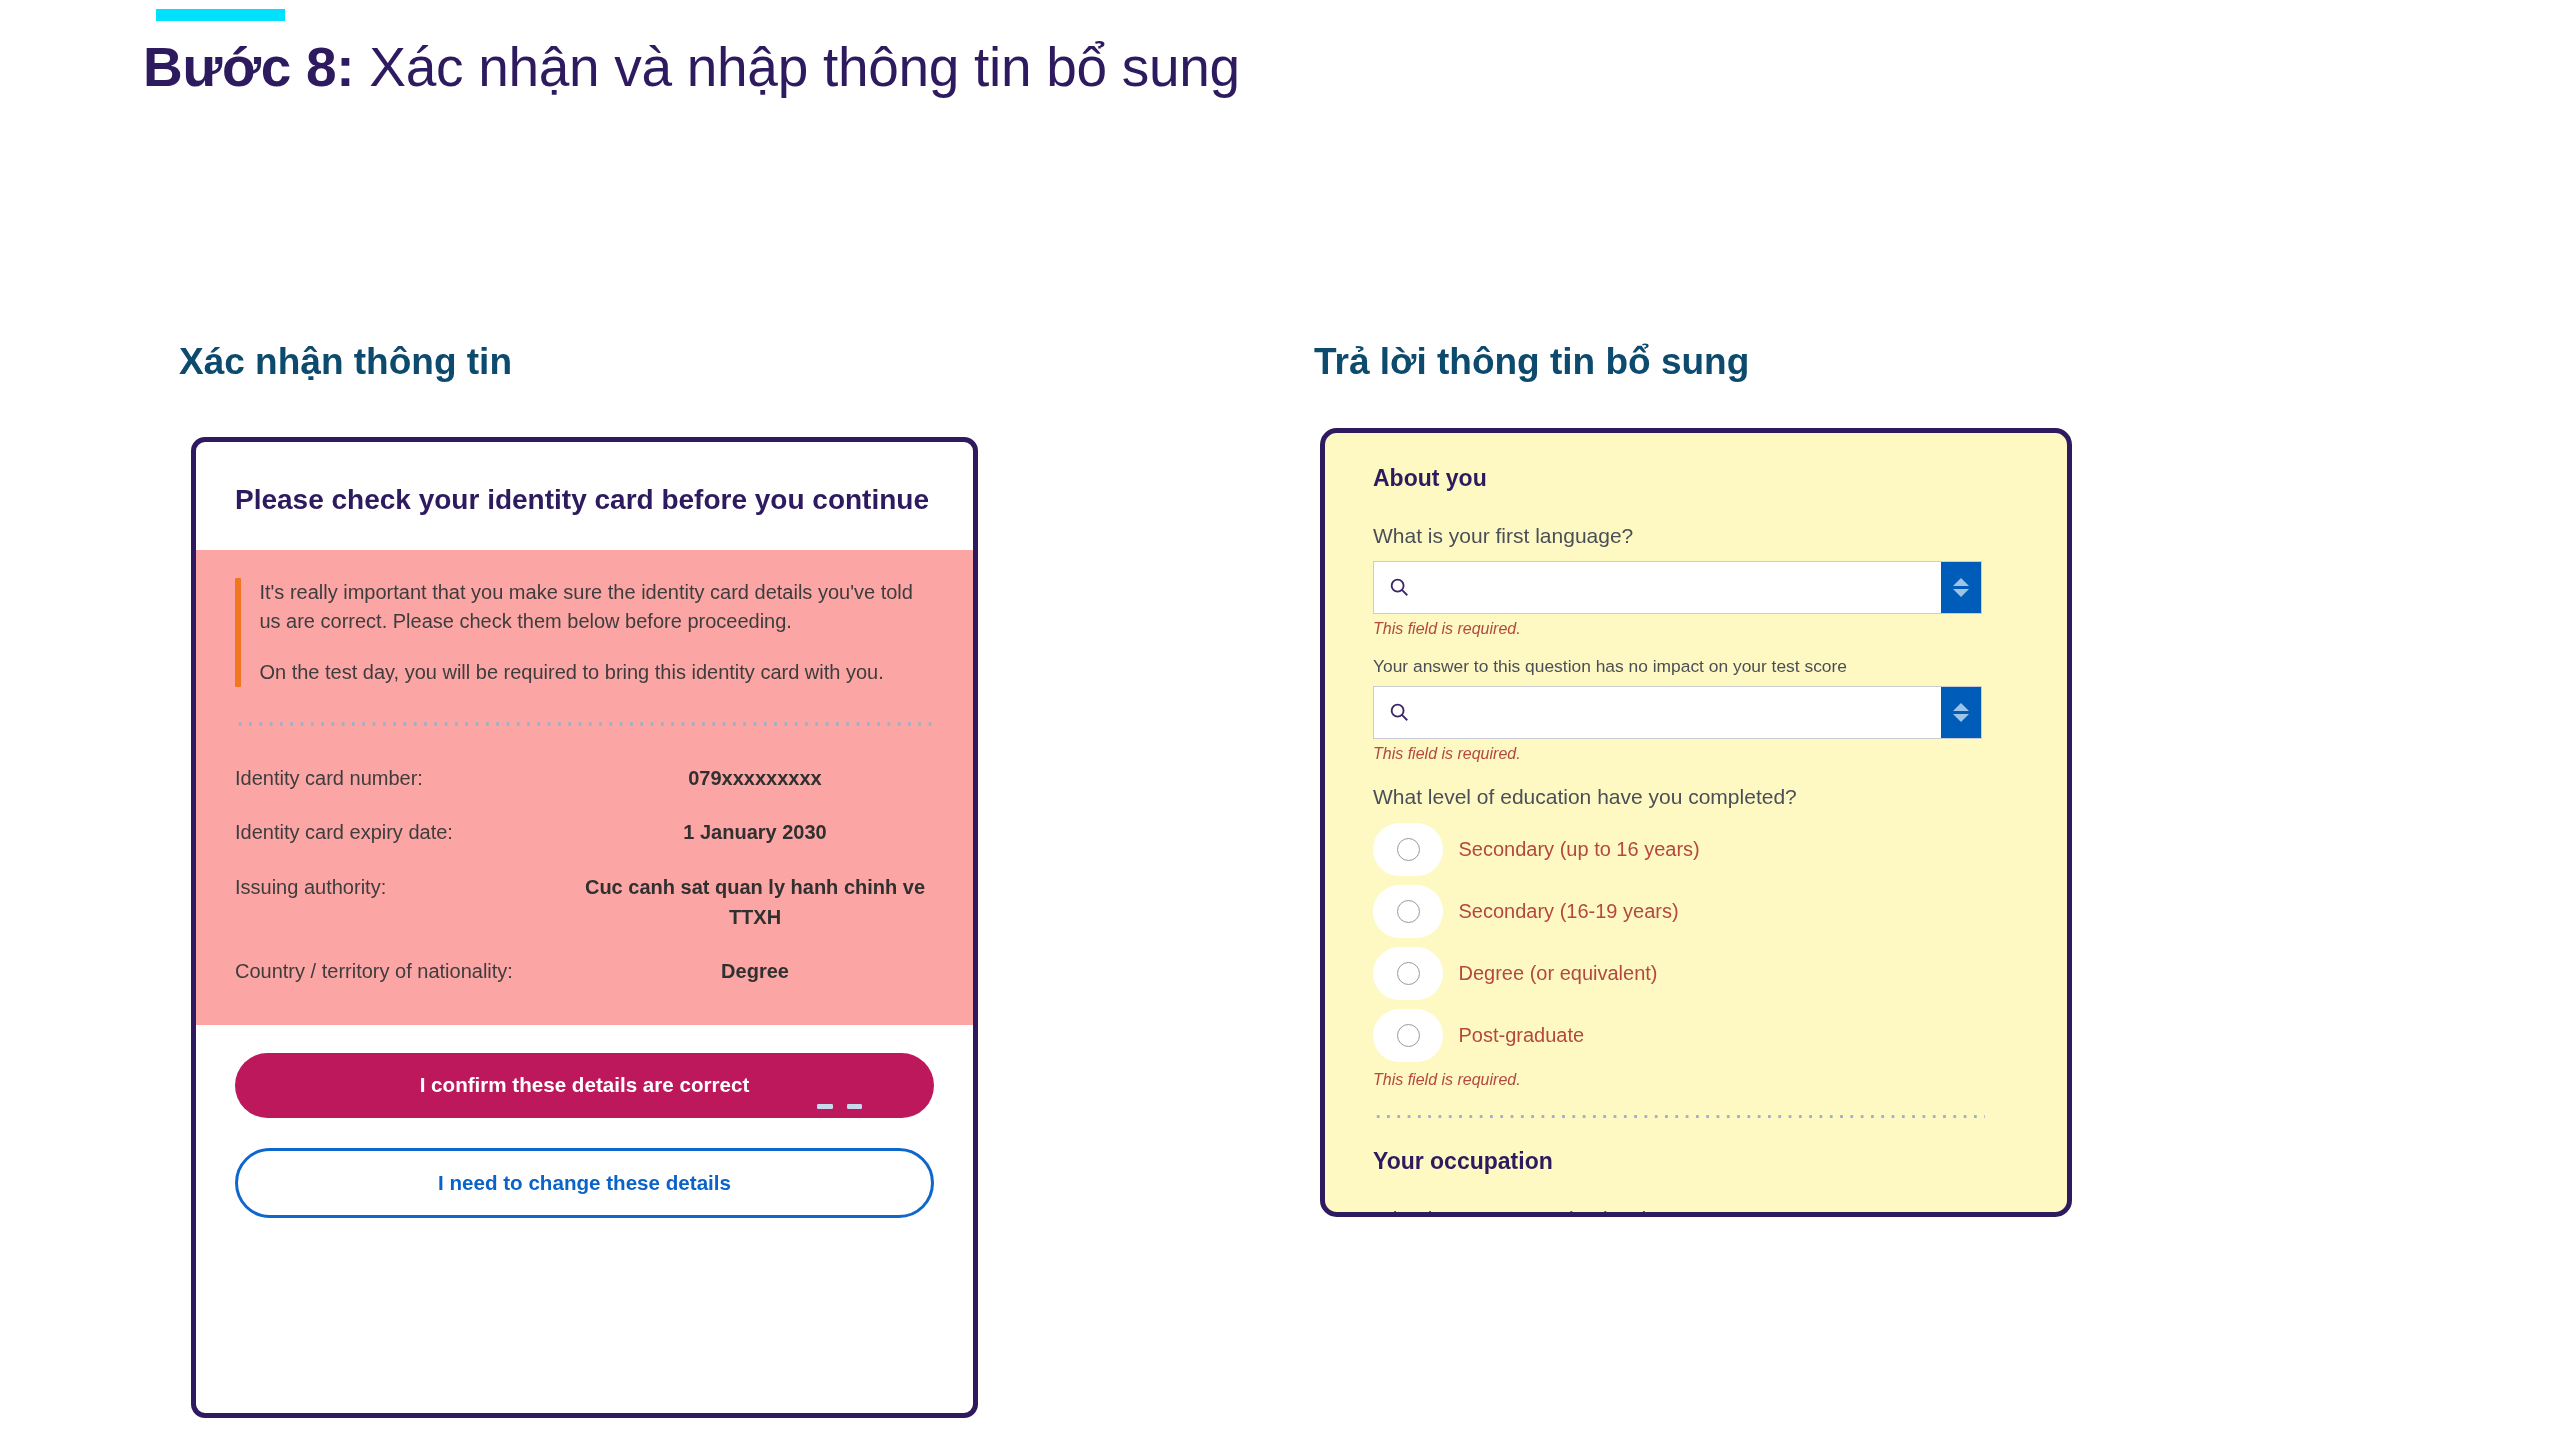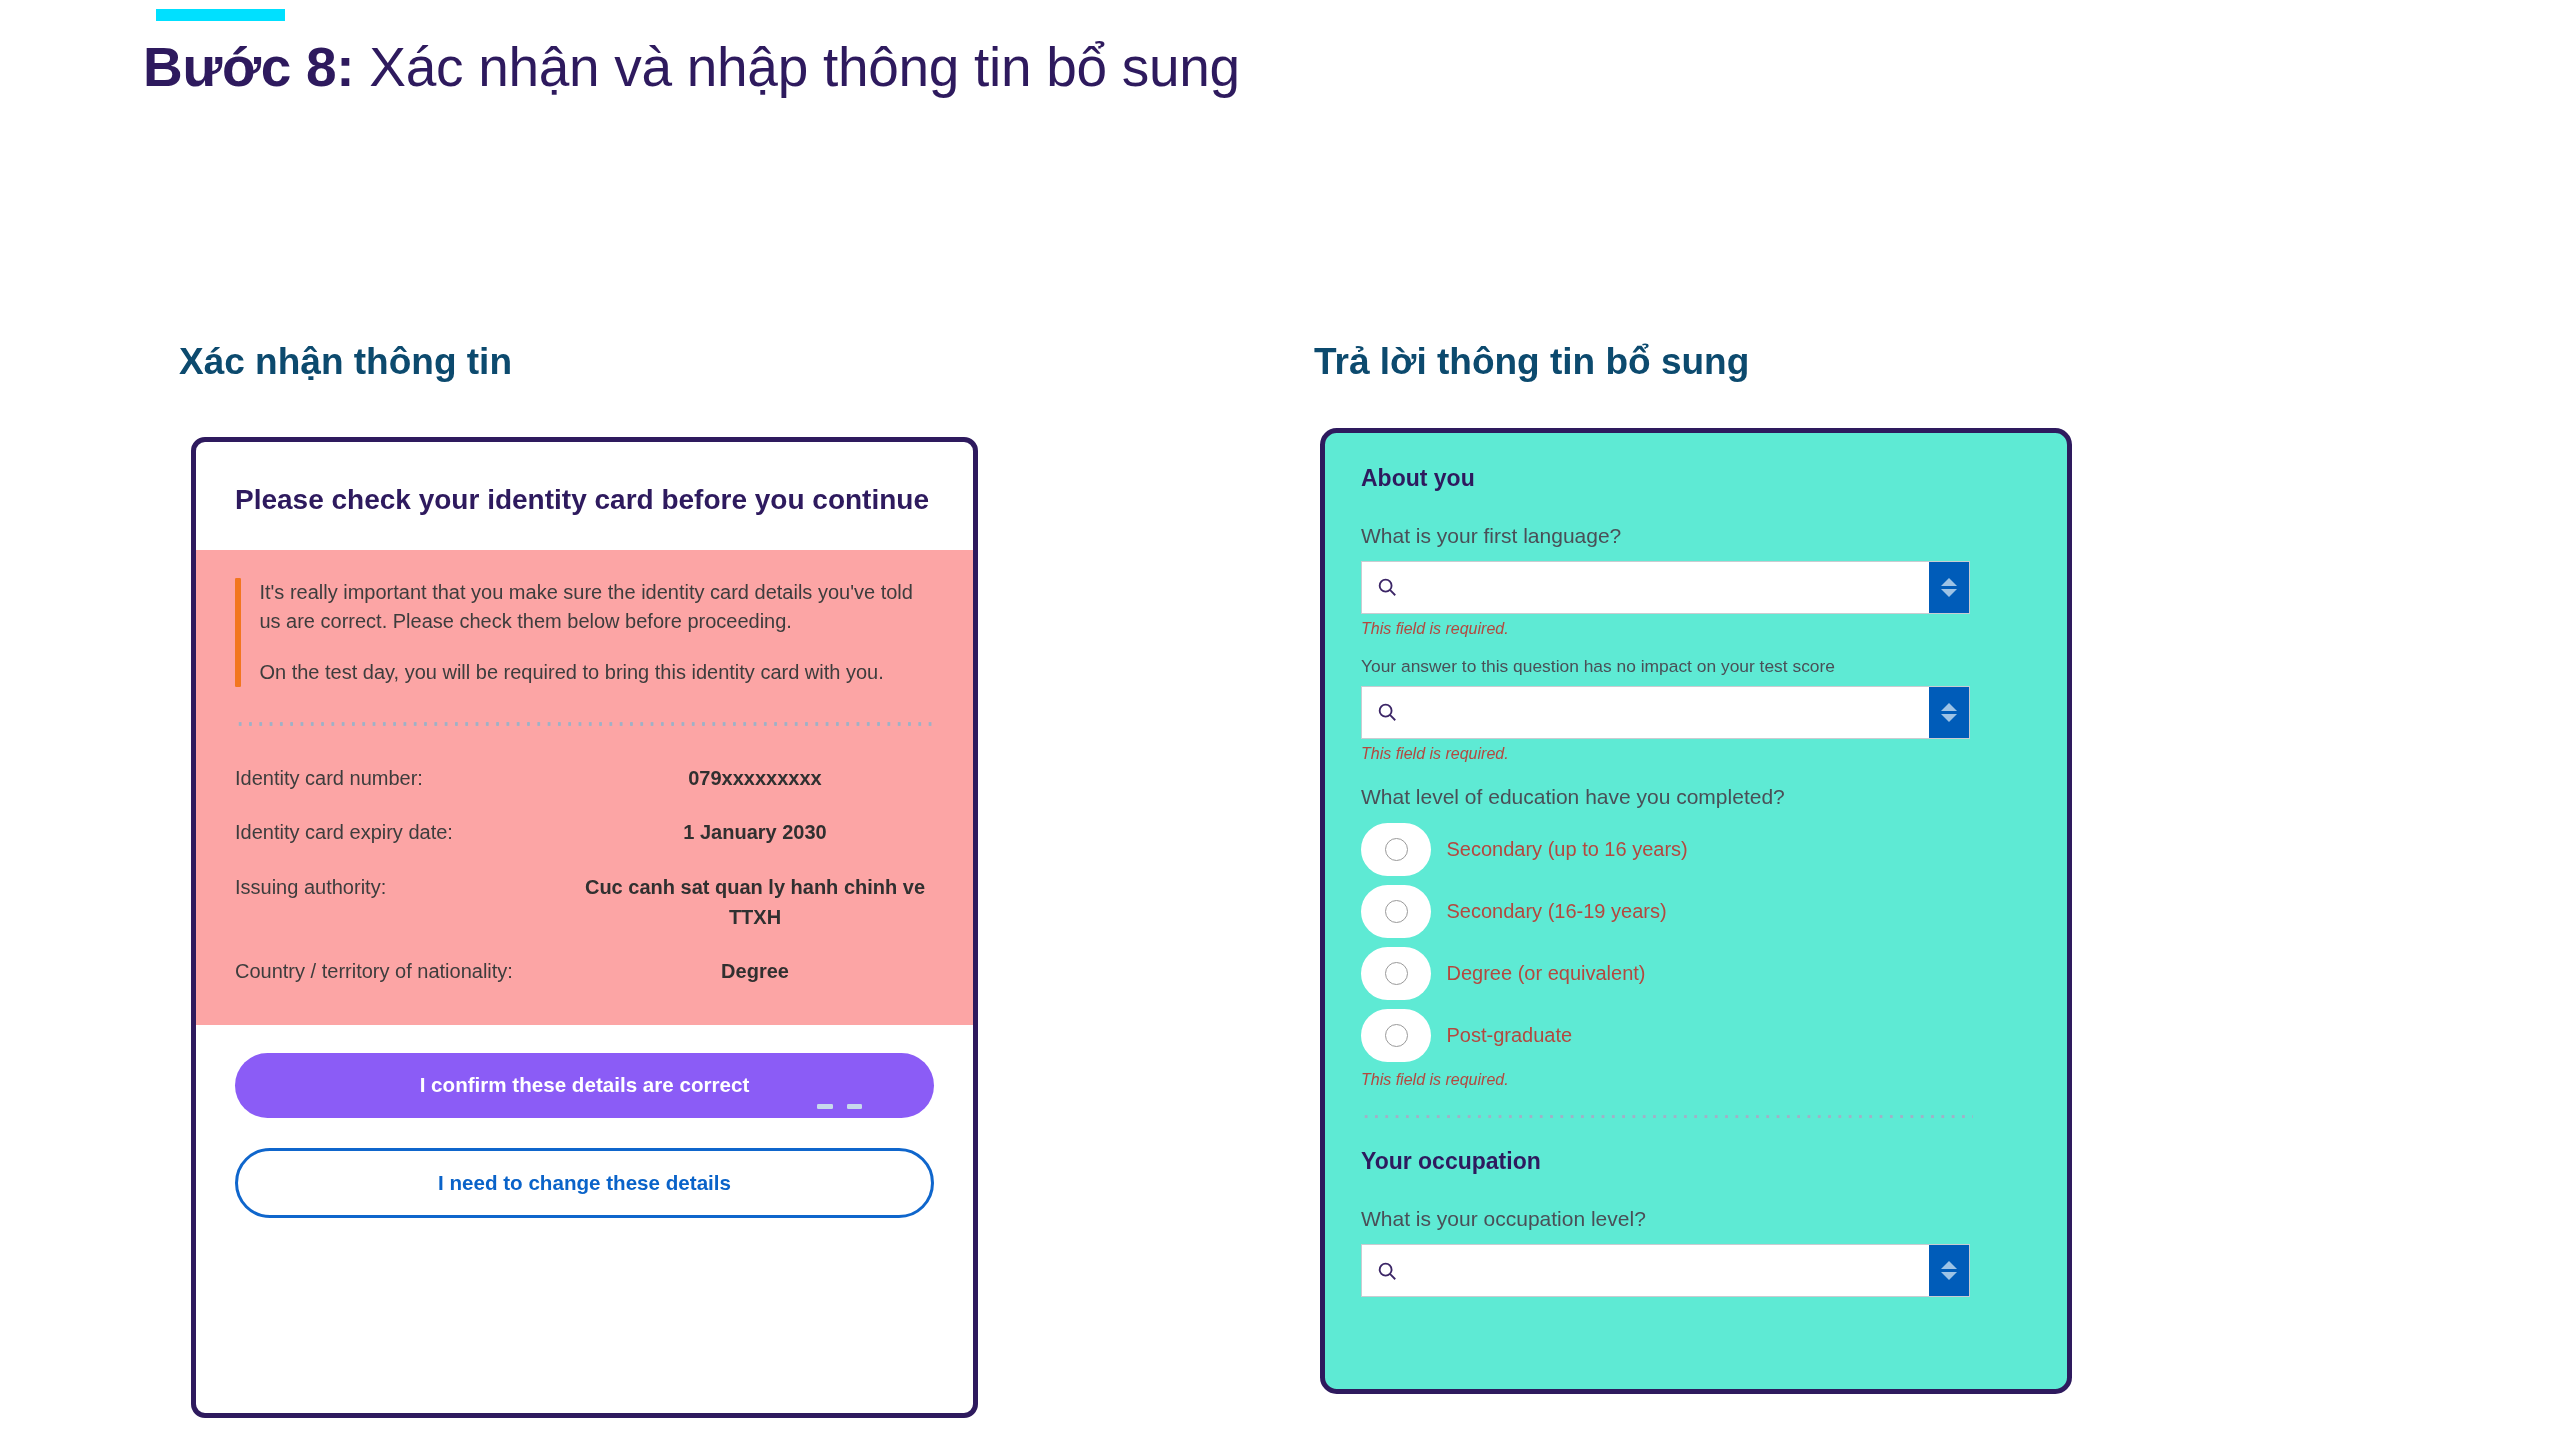--- a/index.html
+++ b/index.html
@@ -64,23 +64,24 @@
   .card.left-card {
     left: 191px;
     top: 437px;
     width: 787px;
     height: 981px;
   }
   .card.right-card {
     left: 1320px;
     top: 428px;
     width: 752px;
-    height: 966px;
-    background: #5eead4;
+    height: 789px;
+    background: #fef9c3;
     border-radius: 16.7px;
+    padding-left: 12px;
   }
 
   
   .card-title {
     padding: 40px 39px 0 39px;
     font-size: 28px;
     font-weight: 700;
     color: #2e1a5e;
     line-height: 1.28;
   }
@@ -150,21 +151,21 @@
     box-sizing: border-box;
     text-align: center;
     font-size: 20.6px;
     font-weight: 700;
     border-radius: 64px;
     padding: 22px 6.4px;
     cursor: pointer;
     line-height: 1;
   }
   .btn-primary {
-    background: #8b5cf6;
+    background: #be185d;
     color: #ffffff;
     border: none;
     position: relative;
   }
   .btn-primary .dot-pair {
     position: absolute;
     right: 72px;
     bottom: 9px;
     display: flex;
     gap: 14px;

